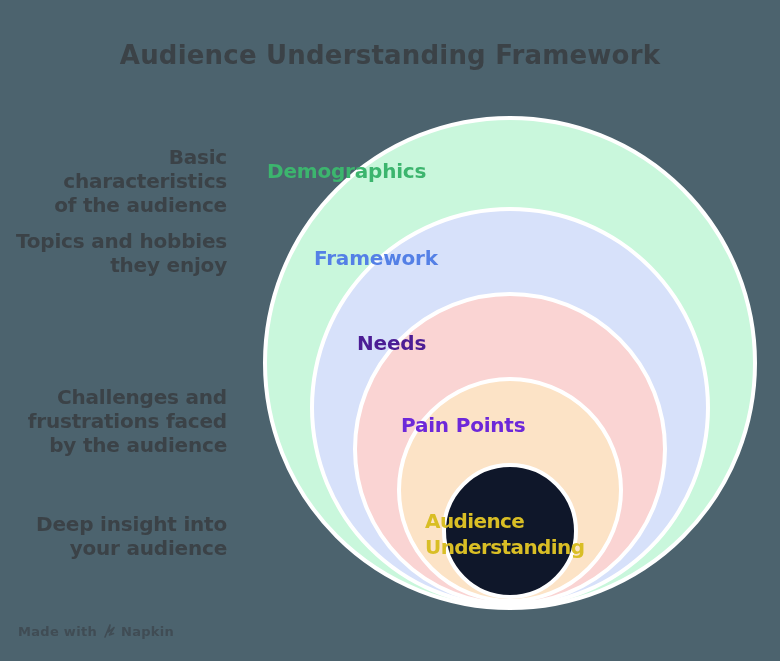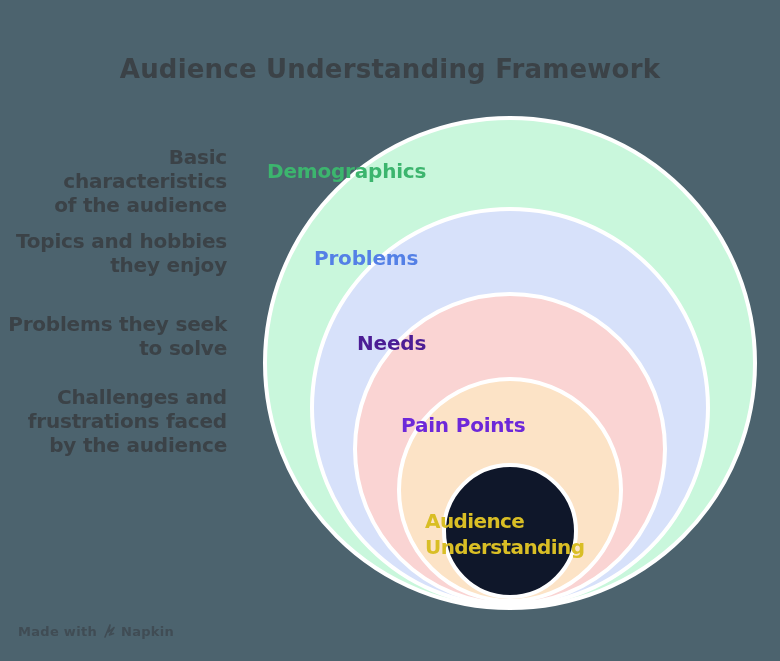--- a/index.html
+++ b/index.html
@@ -4,21 +4,21 @@
 <style>
   html,body{margin:0;padding:0;}
   body{font-family:"DejaVu Sans","Liberation Sans",sans-serif;}
   .canvas{
     position:relative;
     width:780px;height:661px;
     overflow:hidden;
   }
   .diagram-title{
     position:absolute;
-    top:54px;left:0;width:780px;
+    top:40px;left:0;width:780px;
     text-align:center;
     font-size:26px;font-weight:bold;
     letter-spacing:0.2px;
   }
   .desc{
     position:absolute;
     left:0;width:227px;
     text-align:right;
     font-size:20px;font-weight:bold;
     line-height:24px;
@@ -67,31 +67,31 @@
 <body>
 
 <div class="canvas" style="background-color: rgb(76, 99, 110);">
 
   <div class="diagram-title" style="color: rgb(59, 66, 71);">Audience Understanding Framework</div>
 
   <div class="desc desc-0" style="color: rgb(59, 66, 71);">Basic characteristics
 of the audience</div>
   <div class="desc desc-1" style="color: rgb(59, 66, 71);">Topics and hobbies
 they enjoy</div>
-  <div class="desc desc-2" style="color: rgb(59, 66, 71);">Problems they seek
-to solve</div>
   <div class="desc desc-3" style="color: rgb(59, 66, 71);">Challenges and
 frustrations faced
 by the audience</div>
+  <div class="desc desc-4" style="color: rgb(59, 66, 71);">Deep insight into
+your audience</div>
 
   <div class="ring ring-0" style="background-color: rgb(201, 247, 220); border-color: rgb(255, 255, 255);">
     <div class="ring-label" style="color: rgb(60, 181, 110);">Demographics</div>
   </div>
   <div class="ring ring-1" style="background-color: rgb(215, 225, 250); border-color: rgb(255, 255, 255);">
-    <div class="ring-label" style="color: rgb(84, 128, 230);">Problems</div>
+    <div class="ring-label" style="color: rgb(84, 128, 230);">Framework</div>
   </div>
   <div class="ring ring-2" style="background-color: rgb(250, 212, 211); border-color: rgb(255, 255, 255);">
     <div class="ring-label" style="color: #4c1d95;">Needs</div>
   </div>
   <div class="ring ring-3" style="background-color: rgb(252, 227, 198); border-color: rgb(255, 255, 255);">
     <div class="ring-label" style="color: #6d28d9;">Pain Points</div>
   </div>
   <div class="ring ring-4" style="background-color: #0f172a; border-color: rgb(255, 255, 255);">
     <div class="ring-label" style="color: rgb(217, 190, 37);">Audience Understanding</div>
   </div>

